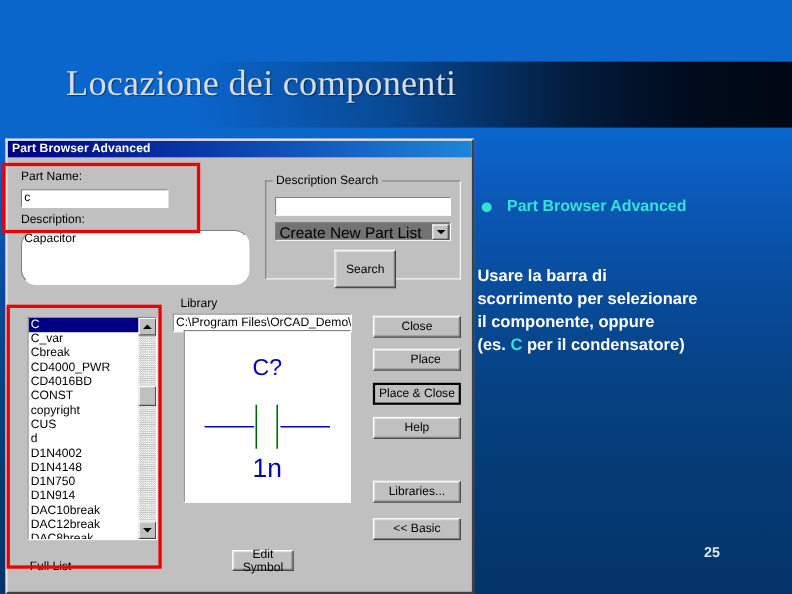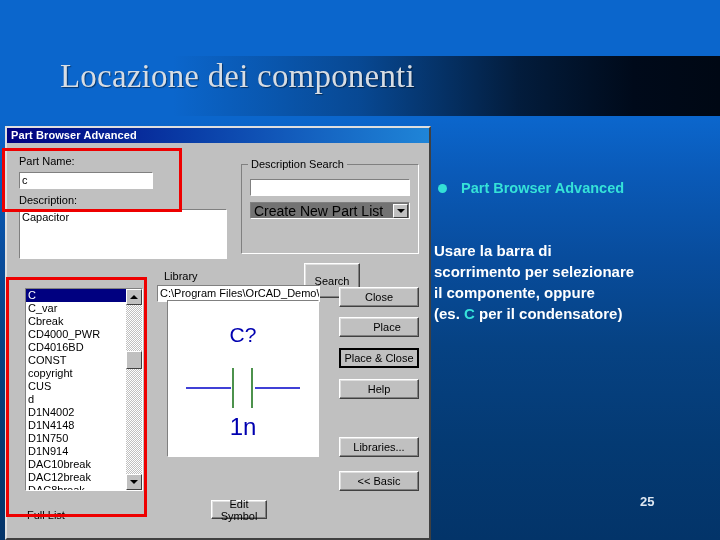--- a/index.html
+++ b/index.html
@@ -335,36 +335,36 @@
     <div id="titlebar">Part Browser Advanced</div>
 
     <div class="lbl" style="left:12px; top:27px;">
       <span>Part Name:</span>
     </div>
     <div class="sunken textfield" style="left:12px; top:44px; width:134px; height:17px;">c</div>
 
     <div class="lbl" style="left:12px; top:66px;">
       <span>Description:</span>
     </div>
-    <div class="sunken textfield" style="left:12px; top:81px; width:208px; height:50px;">Capacitor</div>
+    <div class="sunken textfield" style="left:12px; top:81px; width:208px; height:50px;border-radius:14px;">Capacitor</div>
 
     <div class="groupbox" style="left:234px; top:36px; width:178px; height:90px;"></div>
     <div class="group-title" style="left:241px; top:30px;">
       <span>Description Search</span>
     </div>
     <div class="sunken textfield" style="left:243px; top:51px; width:160px; height:17px;"></div>
 
     <div class="combo" style="left:243px; top:74px; width:160px; height:17px;">
       <div class="ctext">Create New Part List</div>
       <div class="carrow">
           <div class="tri-down"></div>
         </div>
     </div>
 
-    <div class="btn" style="left:297px; top:99px; width:56px; height:35px;margin-top:36px;">
+    <div class="btn" style="left:297px; top:99px; width:56px; height:35px;">
       <span>Search</span>
     </div>
 
     <div class="lbl" style="left:157px; top:142px;">
       <span>Library</span>
     </div>
     <div class="sunken textfield" style="left:150px; top:157px; width:163px; height:17px;">C:\Program Files\OrCAD_Demo\PSpi</div>
 
     <div id="partlist">
       <ul>

